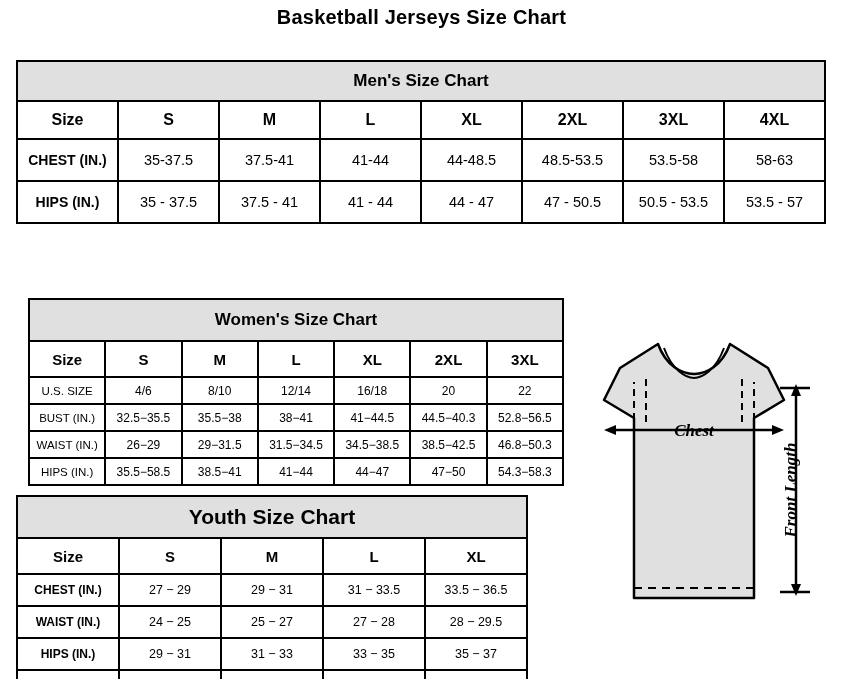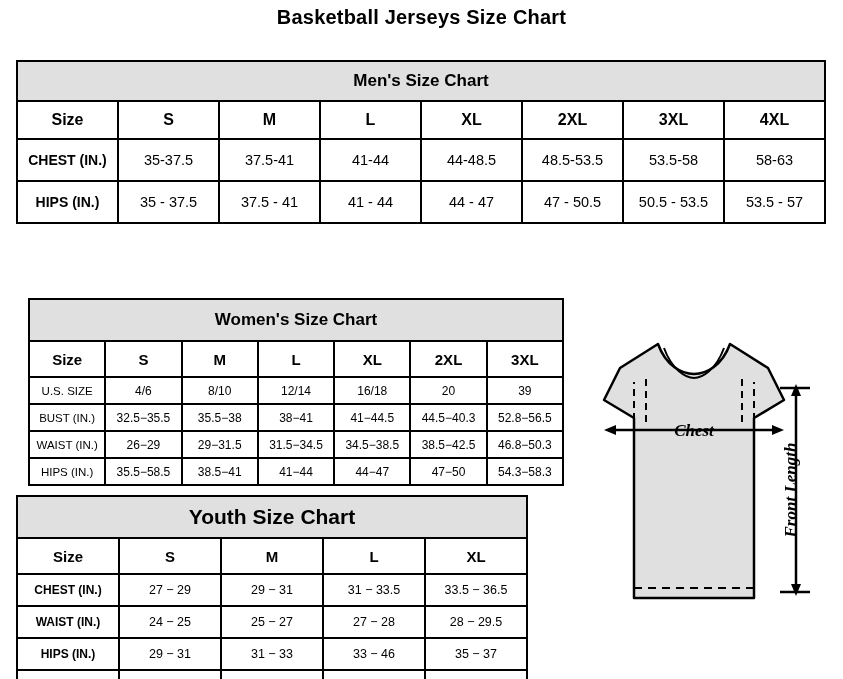--- a/index.html
+++ b/index.html
@@ -214,21 +214,21 @@
       <td class="hdr-cell">2XL</td>
       <td class="hdr-cell">3XL</td>
     </tr>
     <tr>
       <td class="rowlabel">U.S. SIZE</td>
       <td>4/6</td>
       <td>8/10</td>
       <td>12/14</td>
       <td>16/18</td>
       <td>20</td>
-      <td>39</td>
+      <td>22</td>
     </tr>
     <tr>
       <td class="rowlabel">BUST  (IN.)</td>
       <td>32.5−35.5</td>
       <td>35.5−38</td>
       <td>38−41</td>
       <td>41−44.5</td>
       <td>44.5−40.3</td>
       <td>52.8−56.5</td>
     </tr>
@@ -278,21 +278,21 @@
       <td class="rowlabel">WAIST  (IN.)</td>
       <td>24 − 25</td>
       <td>25 − 27</td>
       <td>27 − 28</td>
       <td>28 − 29.5</td>
     </tr>
     <tr>
       <td class="rowlabel">HIPS  (IN.)</td>
       <td>29 − 31</td>
       <td>31 − 33</td>
-      <td>33 − 46</td>
+      <td>33 − 35</td>
       <td>35 − 37</td>
     </tr>
     <tr>
       <td class="rowlabel">HEIGHT  (IN.)</td>
       <td>51 − 55</td>
       <td>55 − 59</td>
       <td>59 − 63</td>
       <td>63 − 67</td>
     </tr>
   </tbody>

